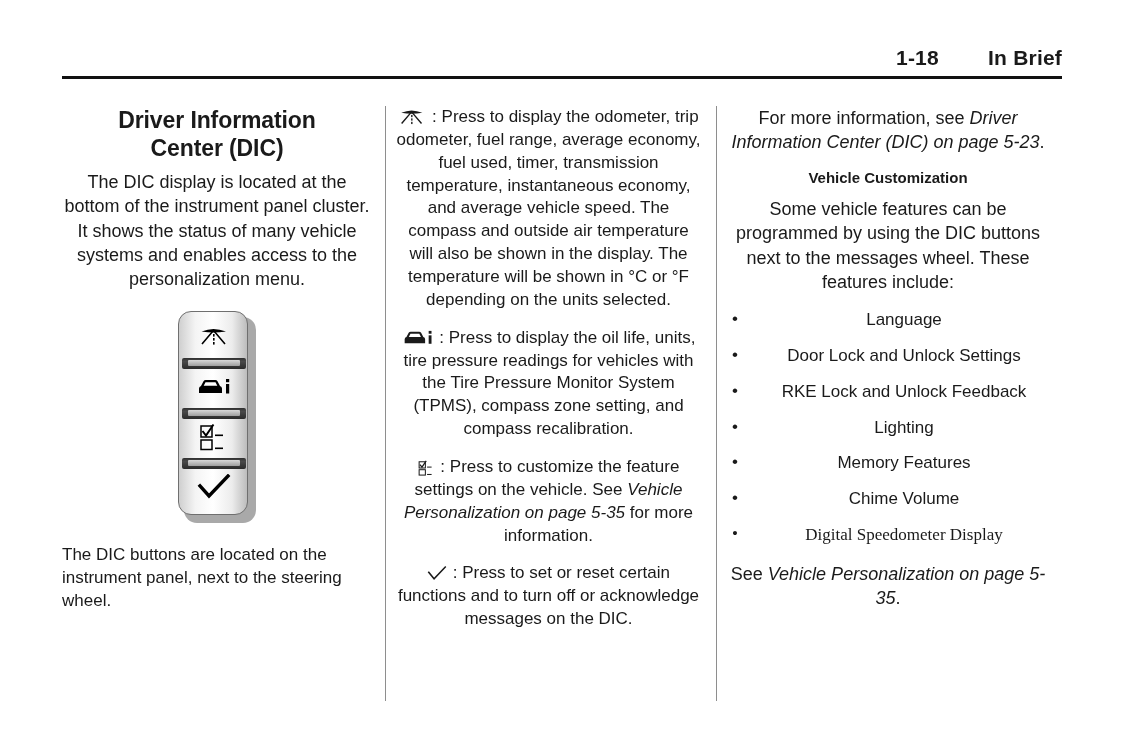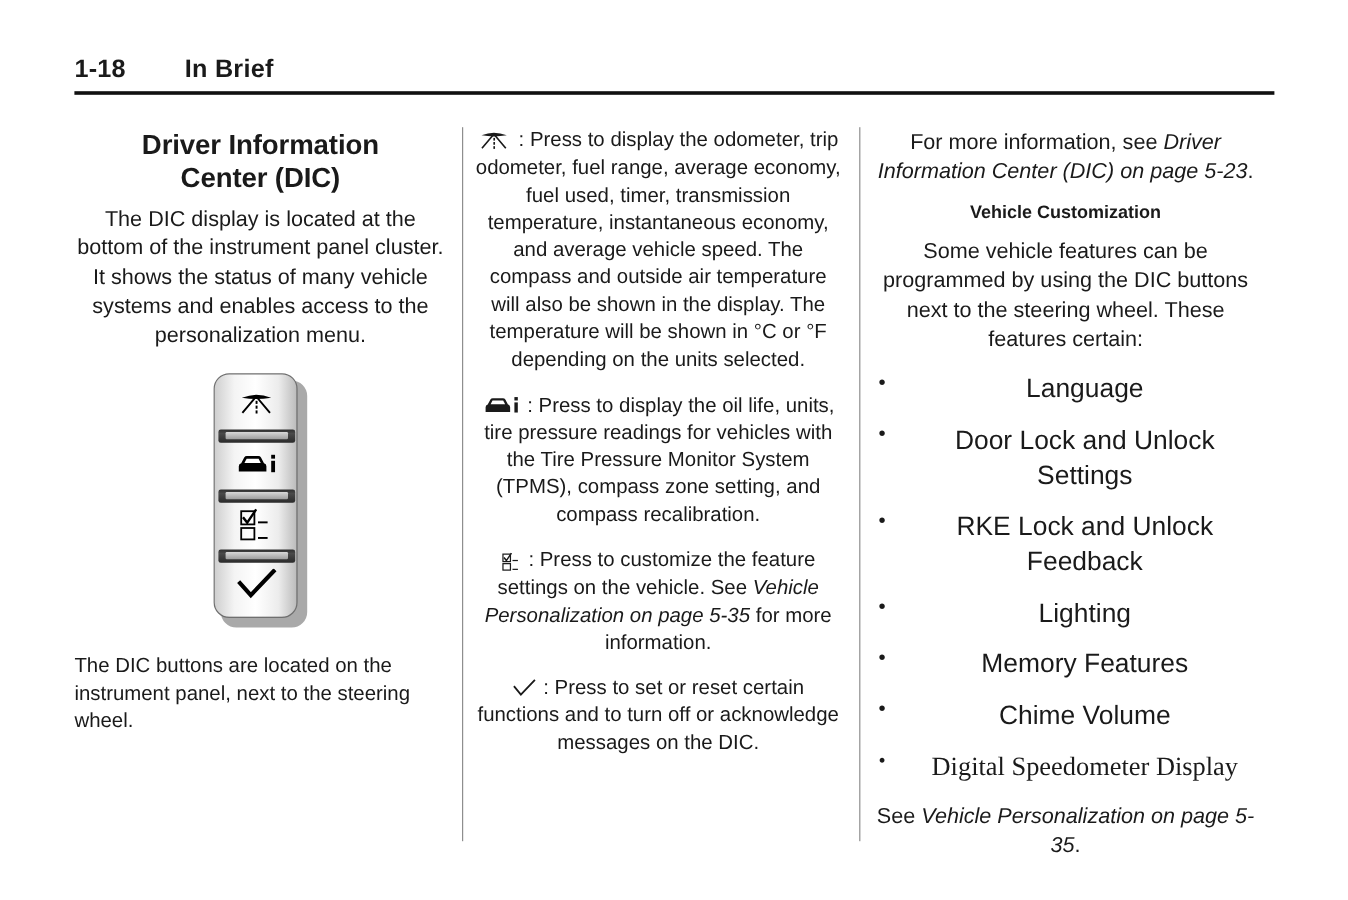--- a/index.html
+++ b/index.html
@@ -28,20 +28,21 @@
     top: 46px;
     width: 1000px;
     height: 36px;
   }
   .header-row {
     display: flex;
     align-items: baseline;
     font-weight: bold;
     font-size: 21px;
     letter-spacing: 0.2px;
+    justify-content: flex-end;
   }
   .header-page-num { width: 92px; }
   .header-title { }
   .header-rule {
     position: absolute;
     left: 0;
     top: 30px;
     width: 1000px;
     height: 3px;
     background: #111111;
@@ -103,21 +104,21 @@
   }
 
   
   ul.bullets {
     list-style: none;
     margin: 0 0 15px 0;
     padding: 0;
   }
   ul.bullets li {
     position: relative;
-    font-size: 22px;
+    font-size: 17px;
     line-height: 1.345;
     padding-left: 32px;
     margin-bottom: 13px;
   }
   ul.bullets li:last-child { margin-bottom: 15px; font-family: Liberation Serif, serif; }
   ul.bullets li::before {
     content: "\2022";
     position: absolute;
     left: 2px;
     top: -1px;
@@ -334,21 +335,21 @@
     </p>
 
   </div>
 
   <div class="col col-3">
 
     <p class="body"><span>For more information, see </span><span class="ital">Driver Information Center (DIC) on page 5-23</span><span>.</span></p>
 
     <h3 class="sub-title">Vehicle Customization</h3>
 
-    <p class="body">Some vehicle features can be programmed by using the DIC buttons next to the steering wheel. These features certain:</p>
+    <p class="body">Some vehicle features can be programmed by using the DIC buttons next to the messages wheel. These features include:</p>
 
     <ul class="bullets">
       <li>Language</li>
       <li>Door Lock and Unlock Settings</li>
       <li>RKE Lock and Unlock Feedback</li>
       <li>Lighting</li>
       <li>Memory Features</li>
       <li>Chime Volume</li>
       <li>Digital Speedometer Display</li>
     </ul>

